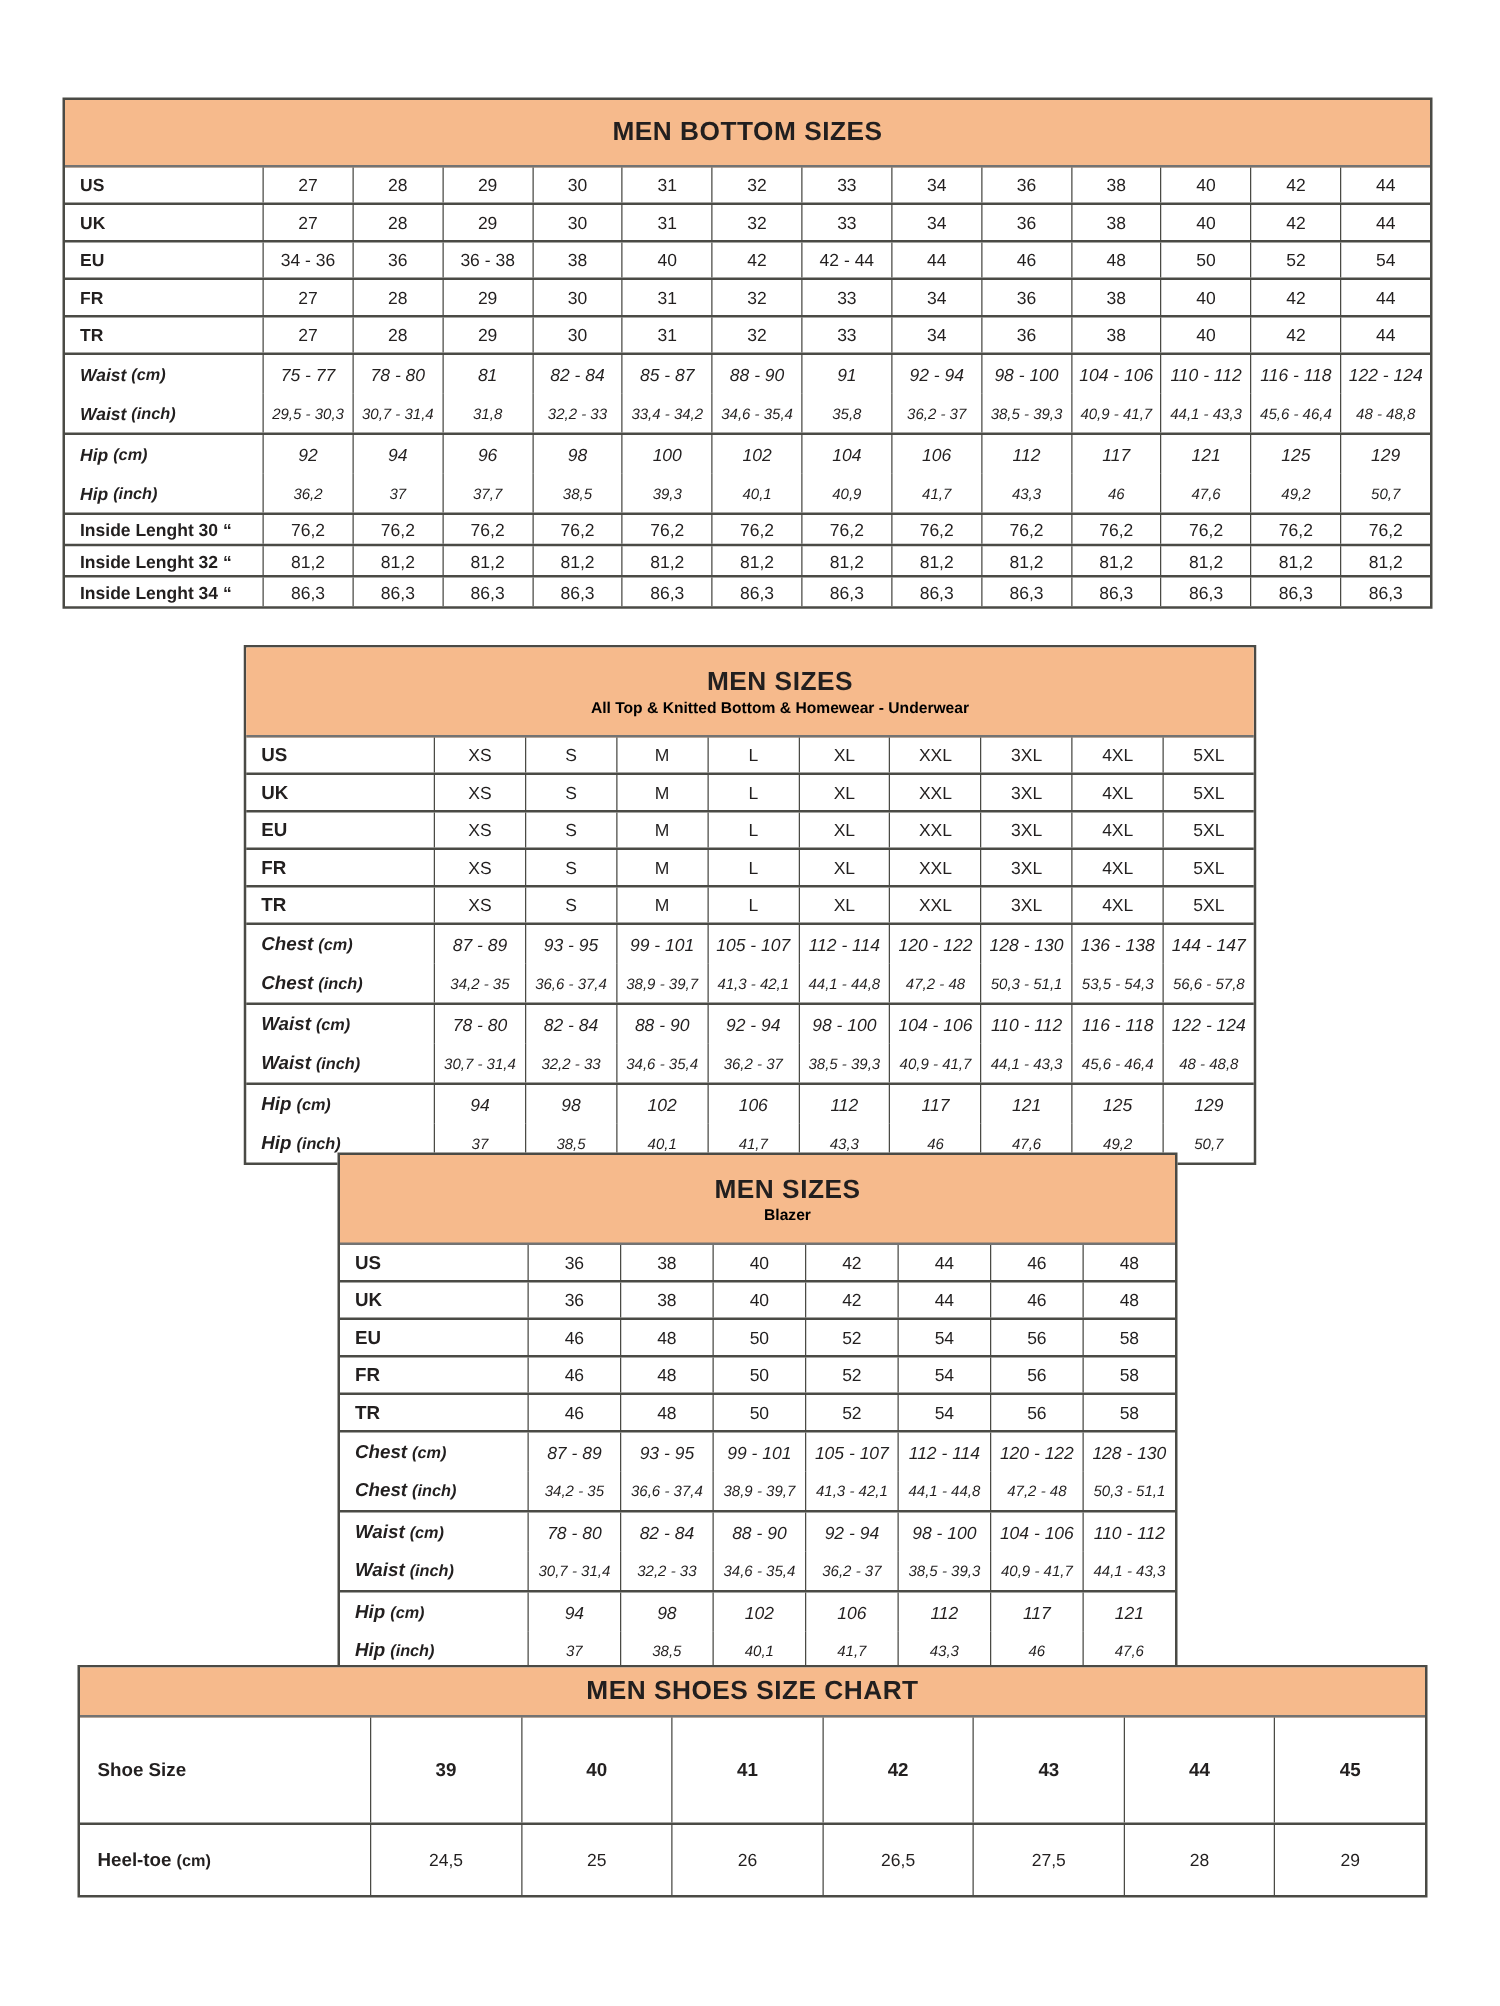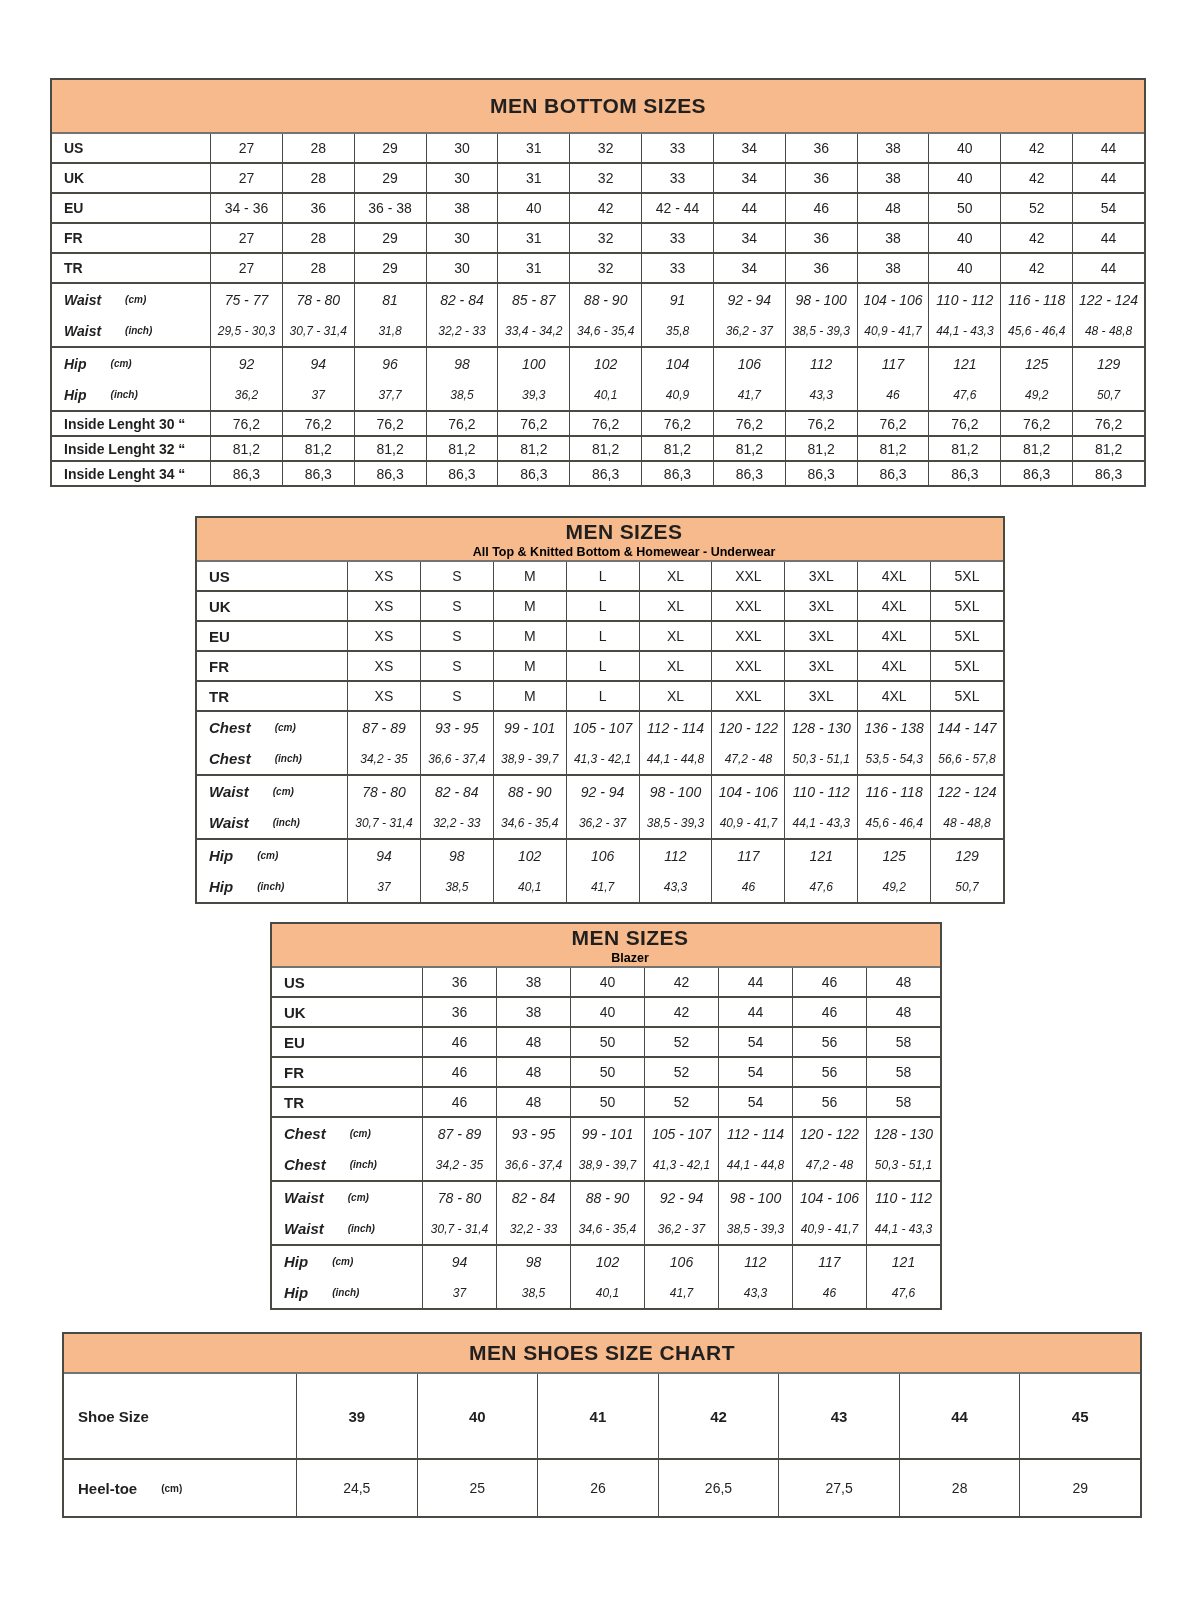--- a/index.html
+++ b/index.html
@@ -26,21 +26,21 @@
     background: #f6ba8c;
     border-bottom: 2px solid #737373;
     display: flex;
     flex-direction: column;
     align-items: center;
     justify-content: center;
     gap: 1px;
     height: 54px;
     text-align: center;
   }
-  .t2 .thead, .t3 .thead { height: 44px; padding-left: 48px; }
+  .t2 .thead, .t3 .thead { height: 72px; padding-left: 48px; }
   .t4 .thead { height: 40px; }
   .ttitle {
     font-size: 21px;
     font-weight: bold;
     letter-spacing: 0.4px;
     color: #221f1f;
   }
   .tsub {
     font-size: 12.5px;
     font-weight: bold;
@@ -76,23 +76,22 @@
     padding-left: 12px;
     gap: 4px;
   }
   .t4 .tlabel { padding-left: 14px; }
   .lmain {
     font-size: 15px;
     font-weight: bold;
   }
   .t1 .lmain { font-size: 14px; }
   .lunit {
-    font-size: 10px;
+    font-size: 13px;
     font-weight: bold;
-    margin-left: 20px;
   }
   
   .t1 { left: 50px;  top: 78px;   width: 1096px; --labelw: 158px; }
   .t2 { left: 195px; top: 516px;  width: 810px;  --labelw: 150px; }
   .t3 { left: 270px; top: 922px;  width: 672px;  --labelw: 150px; }
   .t4 { left: 62px;  top: 1332px; width: 1080px; --labelw: 232px; }
 </style>
 </head>
 <body>
 

